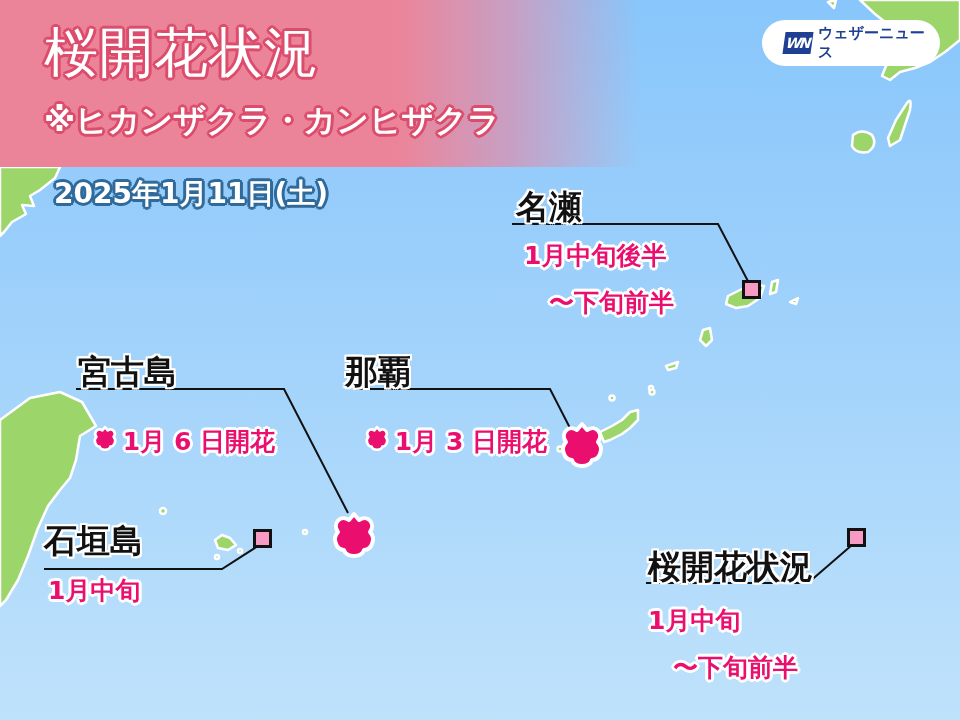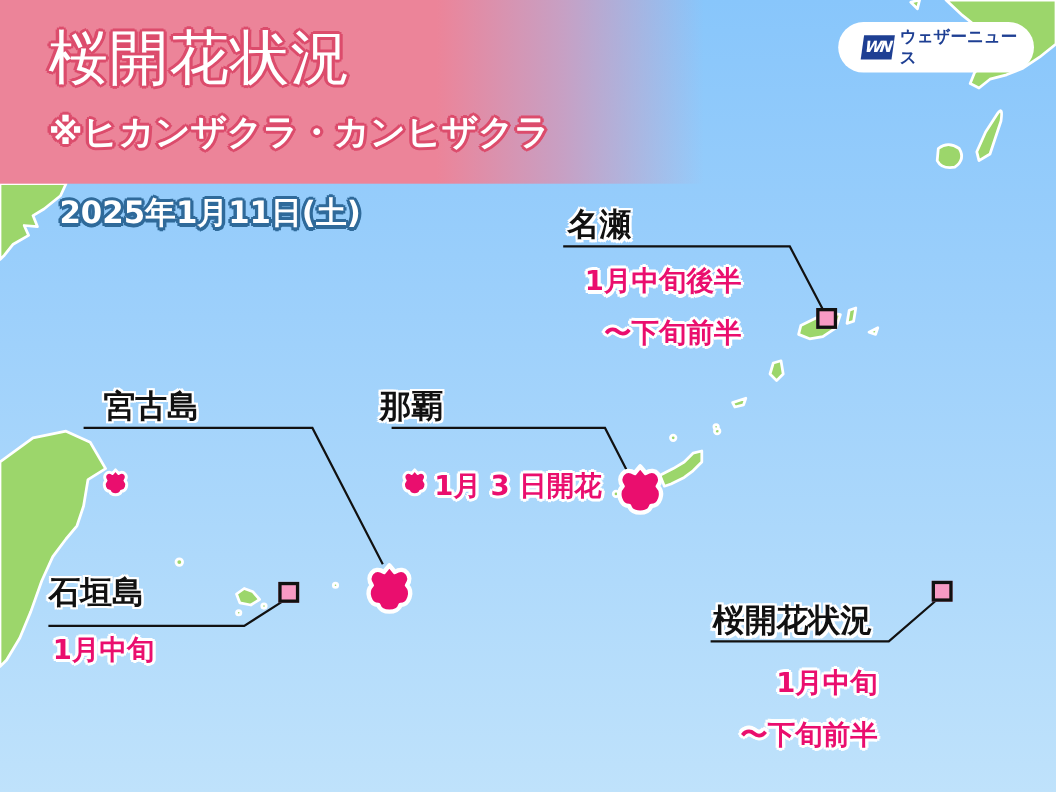--- a/index.html
+++ b/index.html
@@ -19,26 +19,26 @@
                      2px 2px 0 #dc4c6c,-2px -2px 0 #dc4c6c,2px -2px 0 #dc4c6c,-2px 2px 0 #dc4c6c;}
   .date{position:absolute;left:54px;top:180px;font-weight:bold;font-size:28px;color:#fff;line-height:1;
         text-shadow:3px 0 0 #2f6a9a,-3px 0 0 #2f6a9a,0 3px 0 #2f6a9a,0 -3px 0 #2f6a9a,
                     2px 2px 0 #2f6a9a,-2px -2px 0 #2f6a9a,2px -2px 0 #2f6a9a,-2px 2px 0 #2f6a9a;}
   .logo{position:absolute;left:762px;top:20px;width:178px;height:46px;border-radius:23px;background:#fff;
         display:flex;align-items:center;}
   .logo-mark{margin-left:22px;width:28px;height:22px;background:#1e3f93;color:#fff;font-weight:bold;
         font-style:italic;font-size:14px;line-height:22px;text-align:center;letter-spacing:-2px;
         transform:skewX(-8deg);}
   .logo-text{margin-left:6px;color:#1e3f93;font-weight:bold;font-size:15px;letter-spacing:0;}
-  .place{position:absolute;font-weight:bold;font-size:29px;color:#111;line-height:1;
+  .place{position:absolute;font-weight:bold;font-size:33px;color:#111;line-height:1;
          text-shadow:2px 0 0 #fff,-2px 0 0 #fff,0 2px 0 #fff,0 -2px 0 #fff,
                      2px 2px 0 #fff,-2px -2px 0 #fff,2px -2px 0 #fff,-2px 2px 0 #fff;}
   .status{position:absolute;font-weight:bold;font-size:25px;color:#ea0e6e;line-height:1;white-space:pre;
           text-shadow:3px 0 0 #fff,-3px 0 0 #fff,0 3px 0 #fff,0 -3px 0 #fff,
-                      2px 2px 0 #fff,-2px -2px 0 #fff,2px -2px 0 #fff,-2px 2px 0 #fff;text-align:right;}
+                      2px 2px 0 #fff,-2px -2px 0 #fff,2px -2px 0 #fff,-2px 2px 0 #fff;}
   .status .flower{display:inline-block;vertical-align:-3px;margin-right:4px;}
   .marker{position:absolute;width:13px;height:13px;background:#f79ac4;border:3px solid #111;}
   .blossom{position:absolute;}
 </style>
 </head>
 <body>
 
 <div id="map">
 
   <svg class="layer" width="960" height="720">
@@ -108,25 +108,25 @@
     </g>
   </svg>
   <svg class="blossom" style="left:556px;top:420px;" width="52" height="52" viewBox="-26 -26 52 52">
     <path d="M0,-22 L5,-16 C14,-22 22,-12 16,-4 C22,2 18,14 10,14 C8,22 -8,22 -10,14 C-18,14 -22,2 -16,-4 C-22,-12 -14,-22 -5,-16 Z" fill="#ea0e6e" stroke="#fff" stroke-width="4" stroke-linejoin="round"></path>
   </svg>
 
   <div class="place" style="left:516px;top:190px;">名瀬</div>
   <div class="status" style="left:524px;top:232px;line-height:47px;">1月中旬後半
 　〜下旬前半</div>
 
-  <div class="place" style="left:94px;top:355px;">宮古島</div>
+  <div class="place" style="left:78px;top:355px;">宮古島</div>
   <div class="status" style="left:56px;top:400px;">
     <svg class="flower" width="28" height="28" viewBox="-26 -26 52 52">
         <path d="M0,-22 L5,-16 C14,-22 22,-12 16,-4 C22,2 18,14 10,14 C8,22 -8,22 -10,14 C-18,14 -22,2 -16,-4 C-22,-12 -14,-22 -5,-16 Z" fill="#ea0e6e" stroke="#fff" stroke-width="5" stroke-linejoin="round"></path>
-      </svg>
+      </svg><span>1月 6 日開花</span>
   </div>
 
   <div class="place" style="left:345px;top:355px;">那覇</div>
   <div class="status" style="left:328px;top:400px;">
     <svg class="flower" width="28" height="28" viewBox="-26 -26 52 52">
         <path d="M0,-22 L5,-16 C14,-22 22,-12 16,-4 C22,2 18,14 10,14 C8,22 -8,22 -10,14 C-18,14 -22,2 -16,-4 C-22,-12 -14,-22 -5,-16 Z" fill="#ea0e6e" stroke="#fff" stroke-width="5" stroke-linejoin="round"></path>
       </svg><span>1月 3 日開花</span>
   </div>
 
   <div class="place" style="left:44px;top:524px;">石垣島</div>

